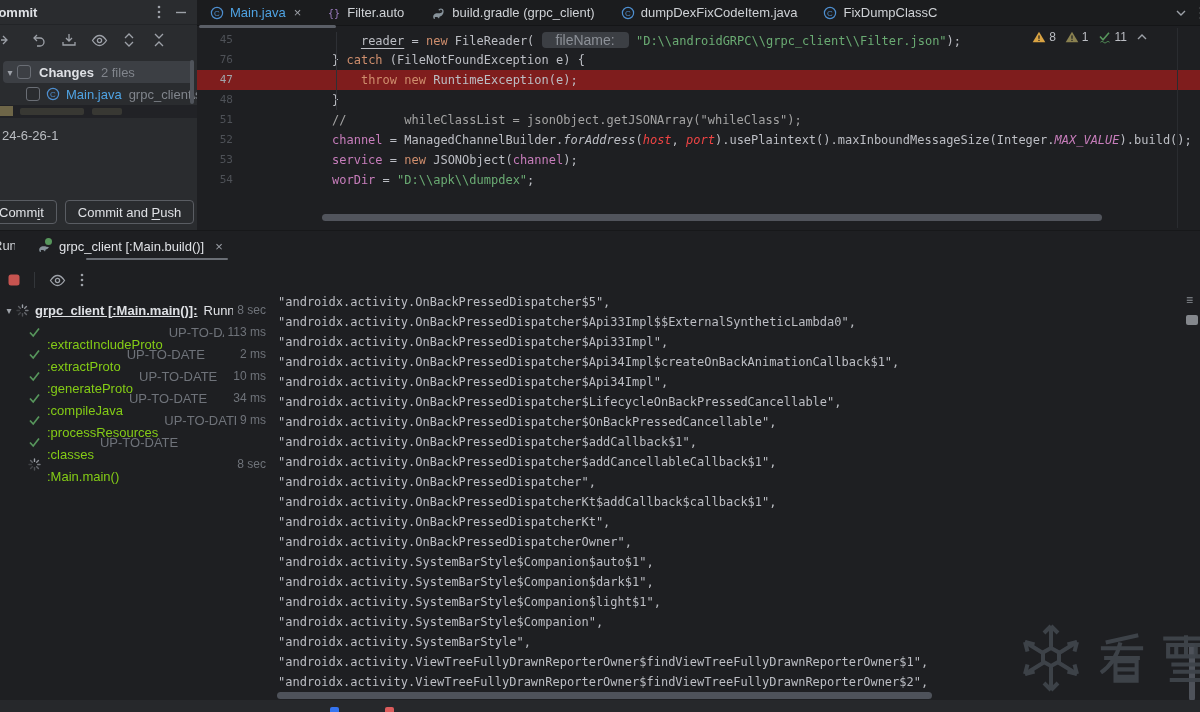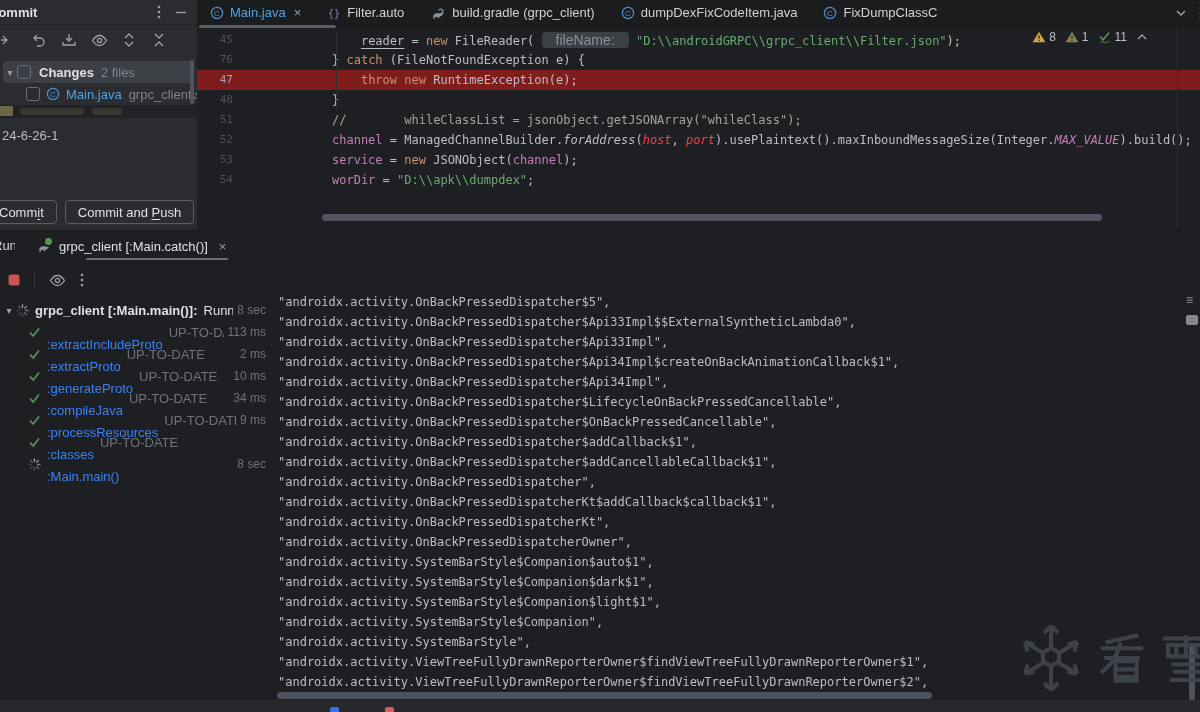--- a/index.html
+++ b/index.html
@@ -74,23 +74,23 @@
   .greendot{position:absolute;right:-2px;top:-2px;width:7px;height:7px;border-radius:50%;
             background:#57965c;border:2px solid #1e1f22;}
   .run-tab .close{color:#9da1a8;margin-left:4px;}
   .run-tab-underline{position:absolute;left:86px;top:27px;width:142px;height:2px;background:#6a6e75;border-radius:1px;}
   .rp-toolbar{position:absolute;left:0;top:36px;height:26px;display:flex;align-items:center;gap:14px;padding-left:8px;}
   .rp-sep{width:1px;height:16px;background:#33363a;}
   .task-tree{position:absolute;left:0;top:68px;width:272px;}
   .task-row{display:flex;align-items:center;height:22px;padding-right:6px;}
   .task-row .main{flex:1;overflow:hidden;white-space:nowrap;display:flex;align-items:center;gap:6px;}
   .task-row .time{flex-shrink:0;color:#6f737a;font-size:12px;padding-left:4px;}
-  .task-name{color:#3b82f6;margin-top:24px;} .task-status{color:#6f737a;}
+  .task-name{color:#84cc16;margin-top:24px;} .task-status{color:#6f737a;}
   .root-row{padding-left:2px;} .child-row{padding-left:28px;}
-  .root-name{font-weight:bold;} .root-status{color:#dfe1e5;}
+  .root-name{font-weight:bold;text-decoration:underline;} .root-status{color:#dfe1e5;}
   .console{position:absolute;left:278px;top:61px;width:905px;overflow:hidden;}
   .console-line{height:20px;line-height:20px;white-space:pre;font-family:"DejaVu Sans Mono",monospace;
                 font-size:12px;color:#bcbec4;}
   .con-hscroll{position:absolute;left:277px;top:461px;width:655px;height:7px;background:#4e525a;border-radius:4px;}
   .con-right-icons{position:absolute;right:2px;top:62px;display:flex;flex-direction:column;gap:8px;color:#8c9097;}
   .con-right-icons .sq{width:12px;height:10px;background:#9da1a8;border-radius:2px;opacity:.8;}
   .con-vscroll{position:absolute;right:5px;top:412px;width:6px;height:58px;background:#4e525a;border-radius:3px;}
   .watermark{position:absolute;left:1018px;top:392px;display:flex;align-items:center;gap:12px;opacity:.95;}
 
   
@@ -326,21 +326,21 @@
     <div class="run-tab">
       <span class="greendot-wrap">
         <span class="iconbox">
             <svg width="16" height="16" viewBox="0 0 16 16">
               <path d="M12.9 4.2c-1.1-1.1-2.9-1.1-4 0l-.5.5.9 1 .5-.5c.6-.6 1.5-.6 2.1 0 .6.6.6 1.5 0 2.1-1.8 1.8-4.6.2-6.9 1.5-1.3.7-2 2-1.8 3.5.1.6.7 1.7.7 1.7h1s-.3-1.2.1-1.9c1-.2 2 .2 2.9.1l.5 1.1h.8l.3-1.5c1.5-.5 2.9-1.5 3.6-3 .7-1.6.8-3.5-.2-4.6z" fill="#87929a"></path>
               <circle cx="10.7" cy="6.2" r=".7" fill="#2a2c2f"></circle>
             </svg>
           </span>
         <span class="greendot"></span>
       </span>
-      <span>grpc_client [:Main.catch()]</span>
+      <span>grpc_client [:Main.build()]</span>
       <span class="close">×</span>
     </div>
     <div class="run-tab-underline"></div>
     <div class="rp-toolbar">
       <span class="iconbox">
           <svg width="12" height="12">
             <rect x="0.5" y="0.5" width="11" height="11" rx="2.5" fill="#c75450"></rect>
           </svg>
         </span>
       <span class="rp-sep"></span>

